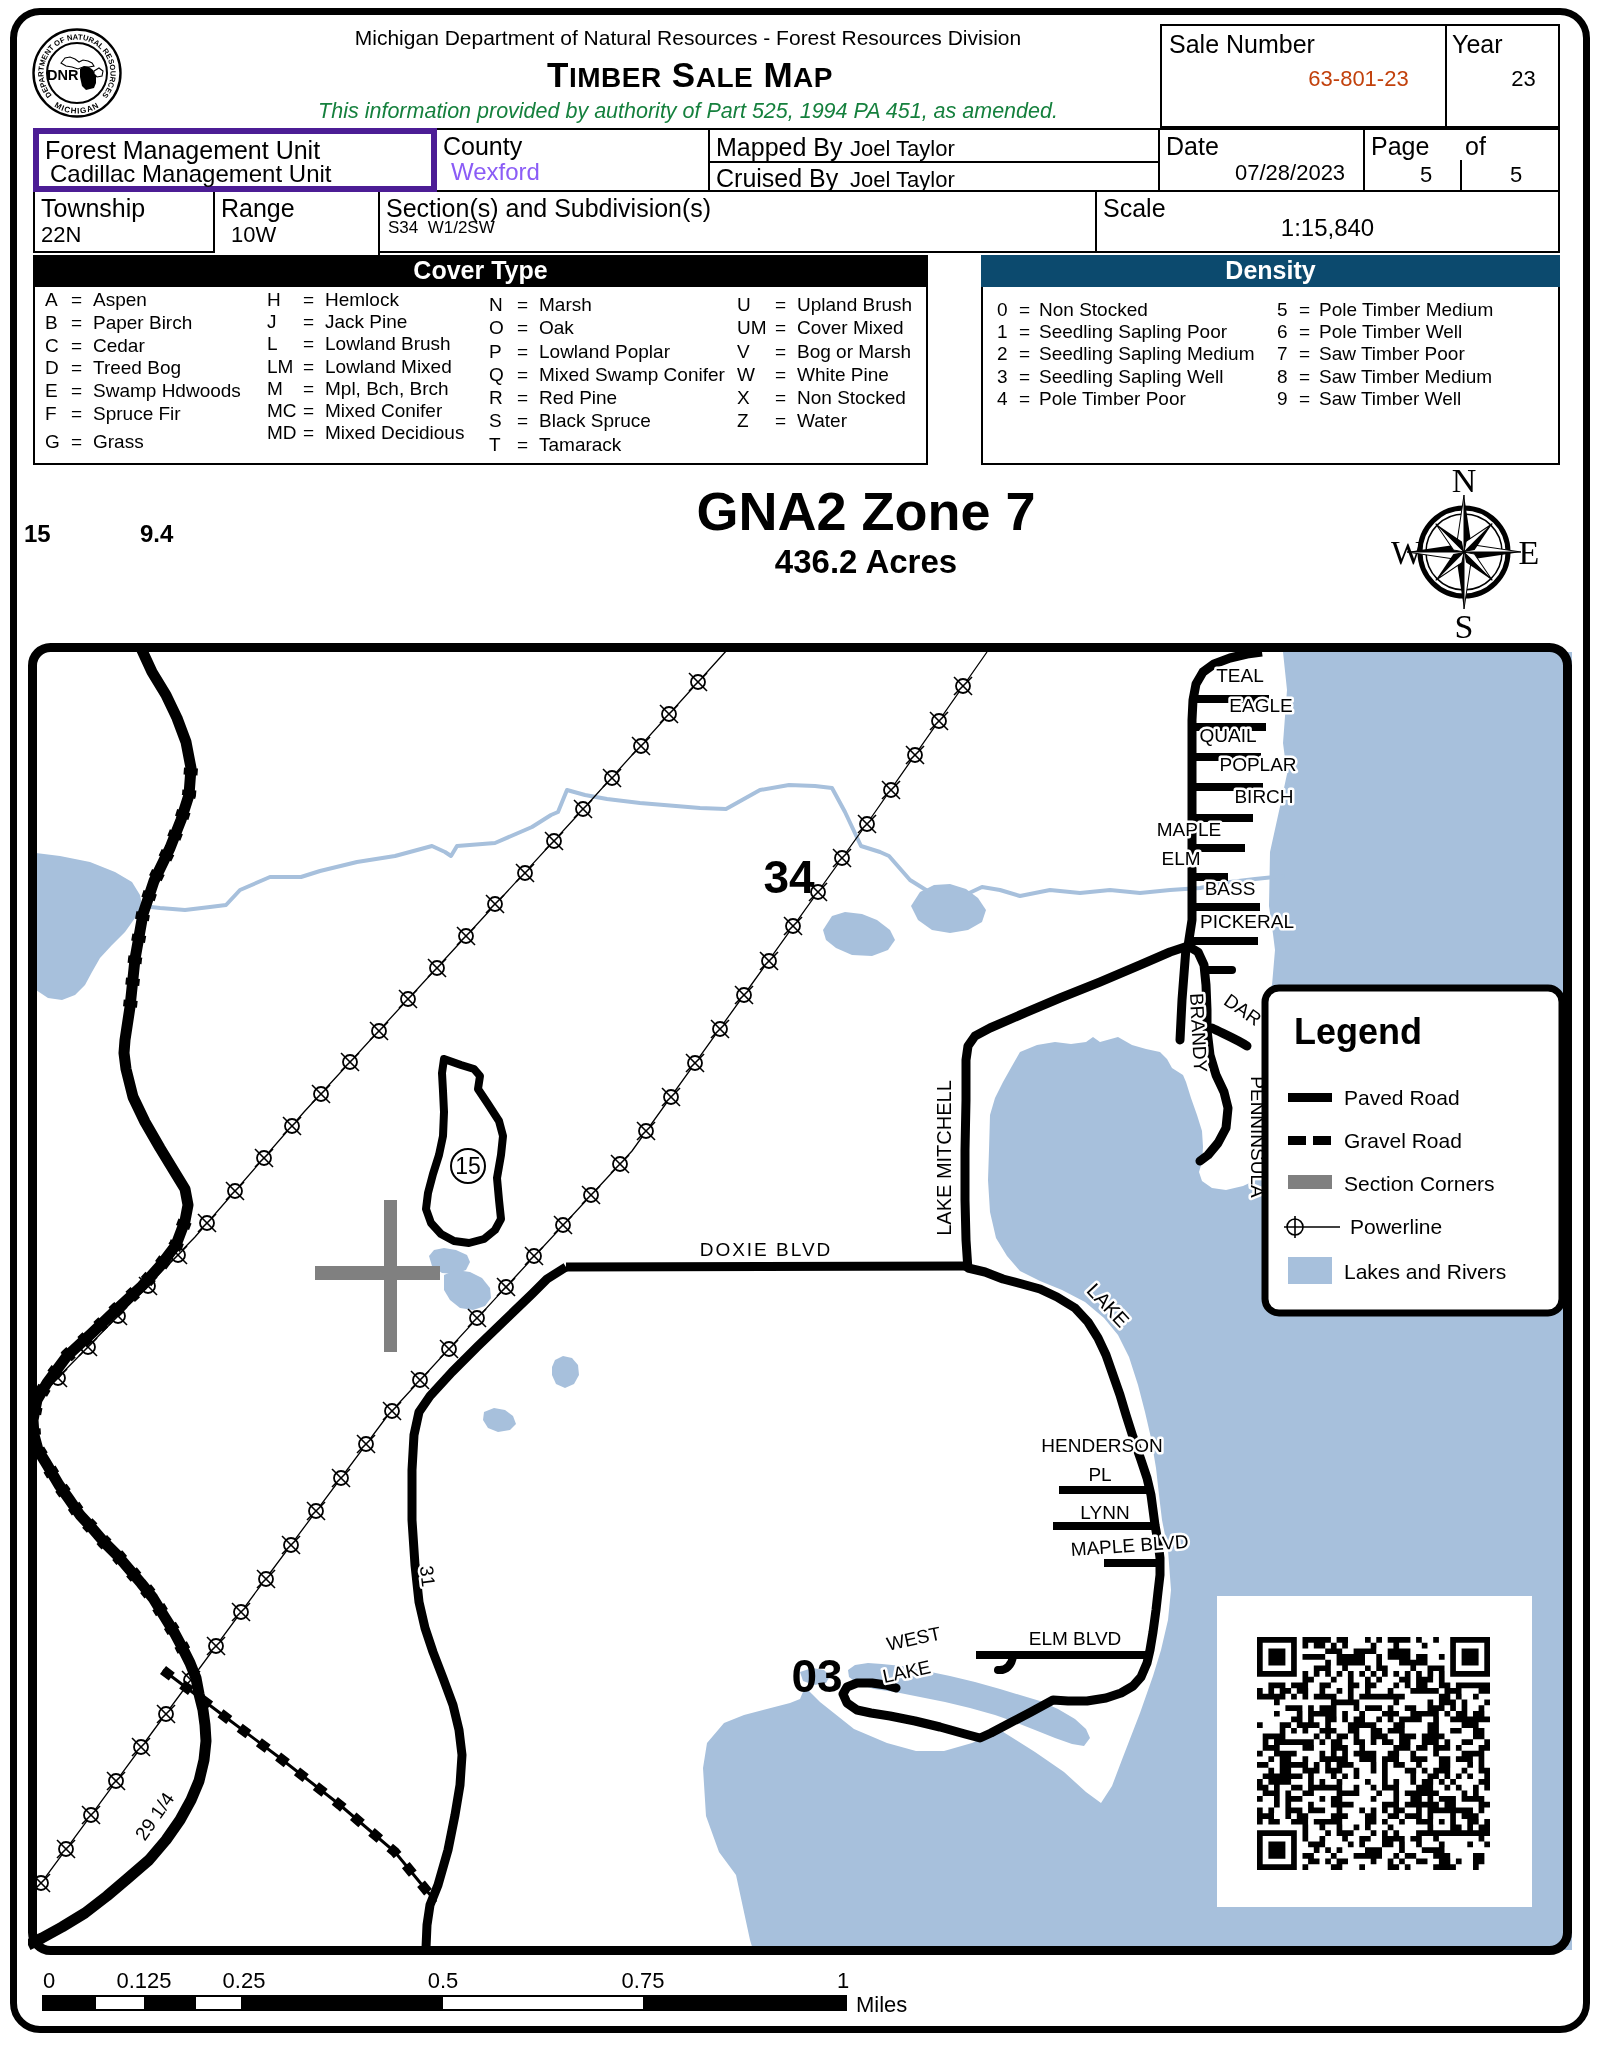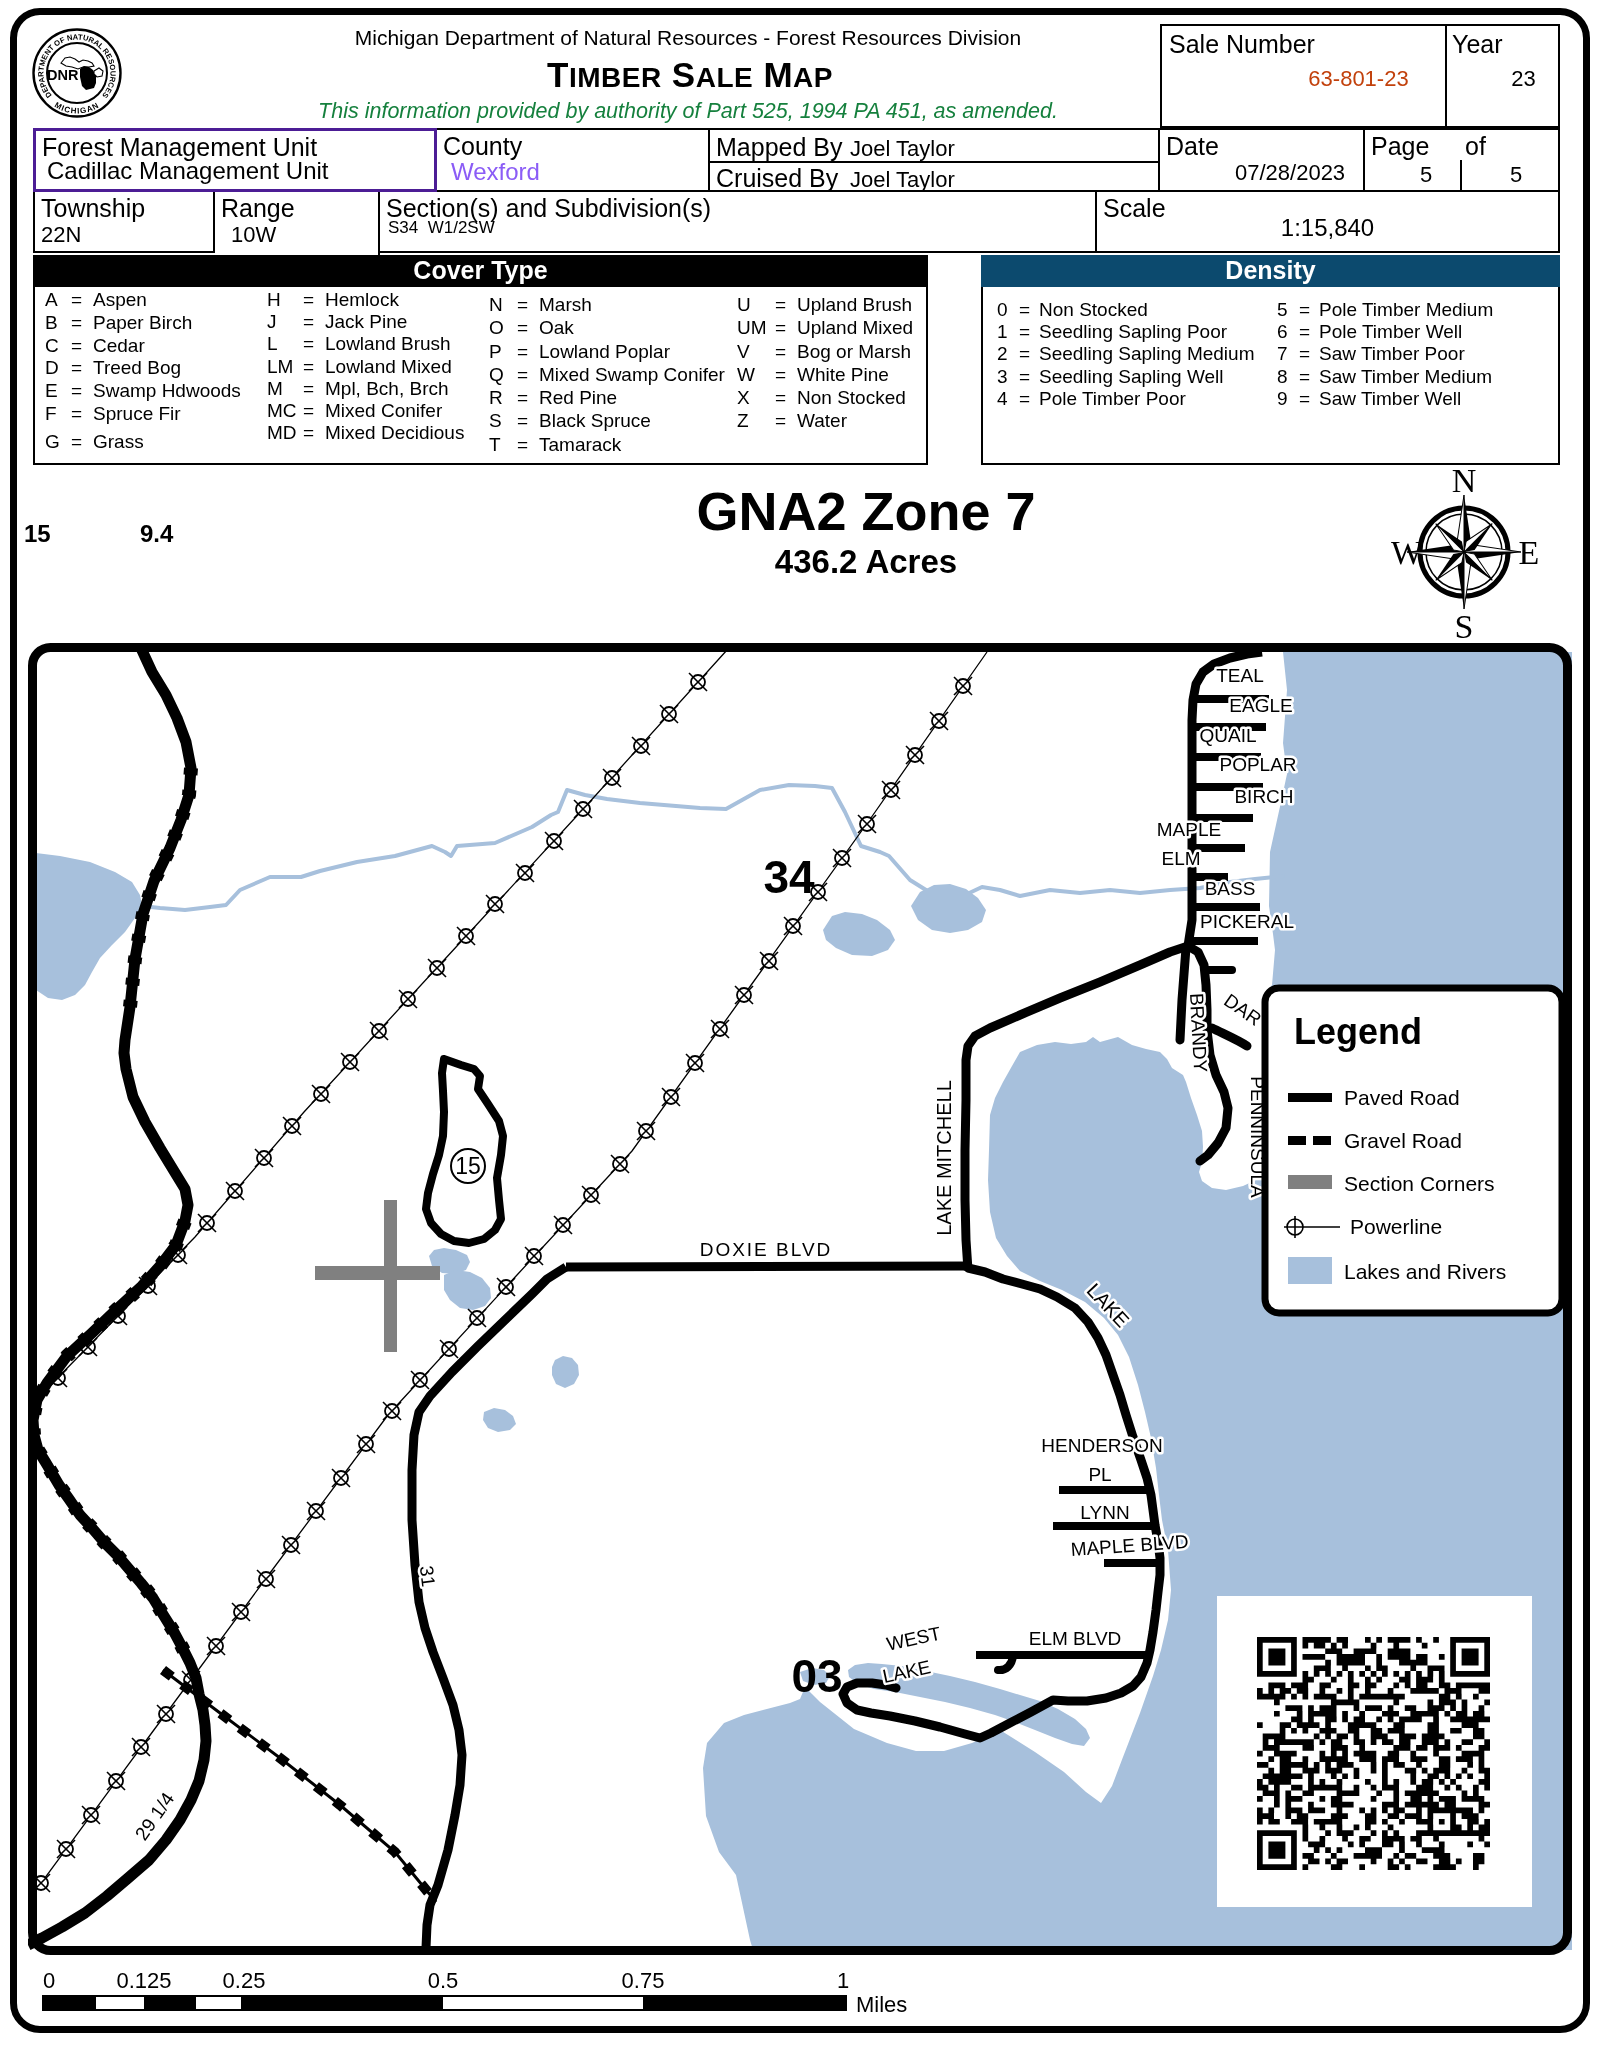--- a/index.html
+++ b/index.html
@@ -43,21 +43,21 @@
 <div class="abs" style="left:1160px;top:24px;width:287px;height:104px;border:2px solid #000;box-sizing:border-box;">
   <div class="abs cell-label" style="left:7px;top:4px;">Sale Number</div>
   <div class="abs" style="left:55px;top:40px;width:100%;text-align:center;font-size:22px;color:#c2410c;">63-801-23</div>
 </div>
 
 <div class="abs" style="left:1445px;top:24px;width:115px;height:104px;border:2px solid #000;border-left:none;box-sizing:border-box;">
   <div class="abs cell-label" style="left:7px;top:4px;">Year</div>
   <div class="abs" style="left:22px;top:40px;width:100%;text-align:center;font-size:22px;color:#000;">23</div>
 </div>
 
-<div class="abs" style="left:33px;top:128px;width:404px;height:64px;border:3px solid #4c1d95;box-sizing:border-box;">
+<div class="abs" style="left:33px;top:128px;width:404px;height:64px;border:6px solid #4c1d95;box-sizing:border-box;">
   <div class="abs cell-label" style="left:6px;top:2px;">Forest Management Unit</div>
   <div class="abs" style="left:11px;top:26px;font-size:24px;color:#000;">Cadillac Management Unit</div>
 </div>
 
 <div class="abs" style="left:437px;top:128px;width:273px;height:64px;border:2px solid #000;border-left:none;box-sizing:border-box;">
   <div class="abs cell-label" style="left:6px;top:2px;">County</div>
   <div class="abs" style="left:14px;top:28px;font-size:24px;color:#8b5cf6;">Wexford</div>
 </div>
 
 <div class="abs" style="left:710px;top:128px;width:450px;height:33px;border:2px solid #000;border-left:none;border-bottom:none;box-sizing:border-box;">
@@ -237,21 +237,21 @@
     <table style="border-collapse:collapse;font-size:19px;line-height:23.3px;">
           <tbody>
     <tr>
               <td style="width:38px;">U</td>
               <td style="width:22px;">=</td>
               <td>Upland Brush</td>
             </tr>
     <tr>
               <td>UM</td>
               <td>=</td>
-              <td>Upland Mixed</td>
+              <td>Cover Mixed</td>
             </tr>
     <tr>
               <td>V</td>
               <td>=</td>
               <td>Bog or Marsh</td>
             </tr>
     <tr>
               <td>W</td>
               <td>=</td>
               <td>White Pine</td>

